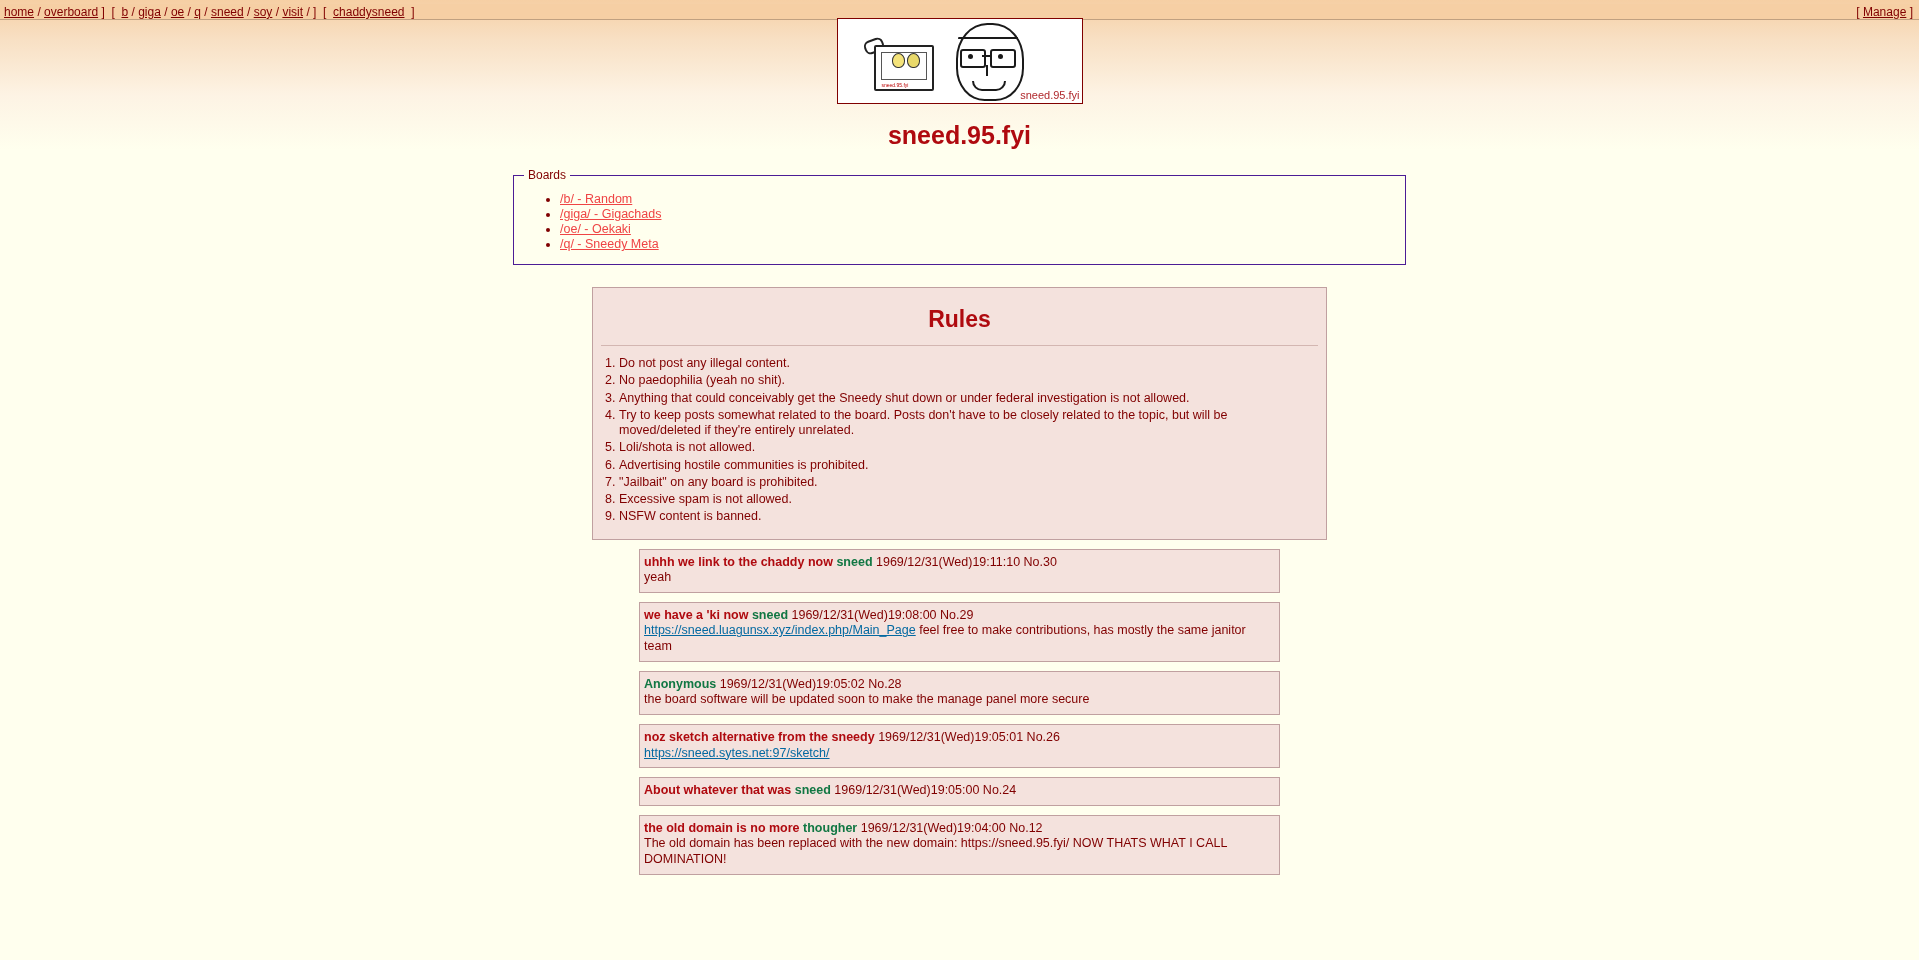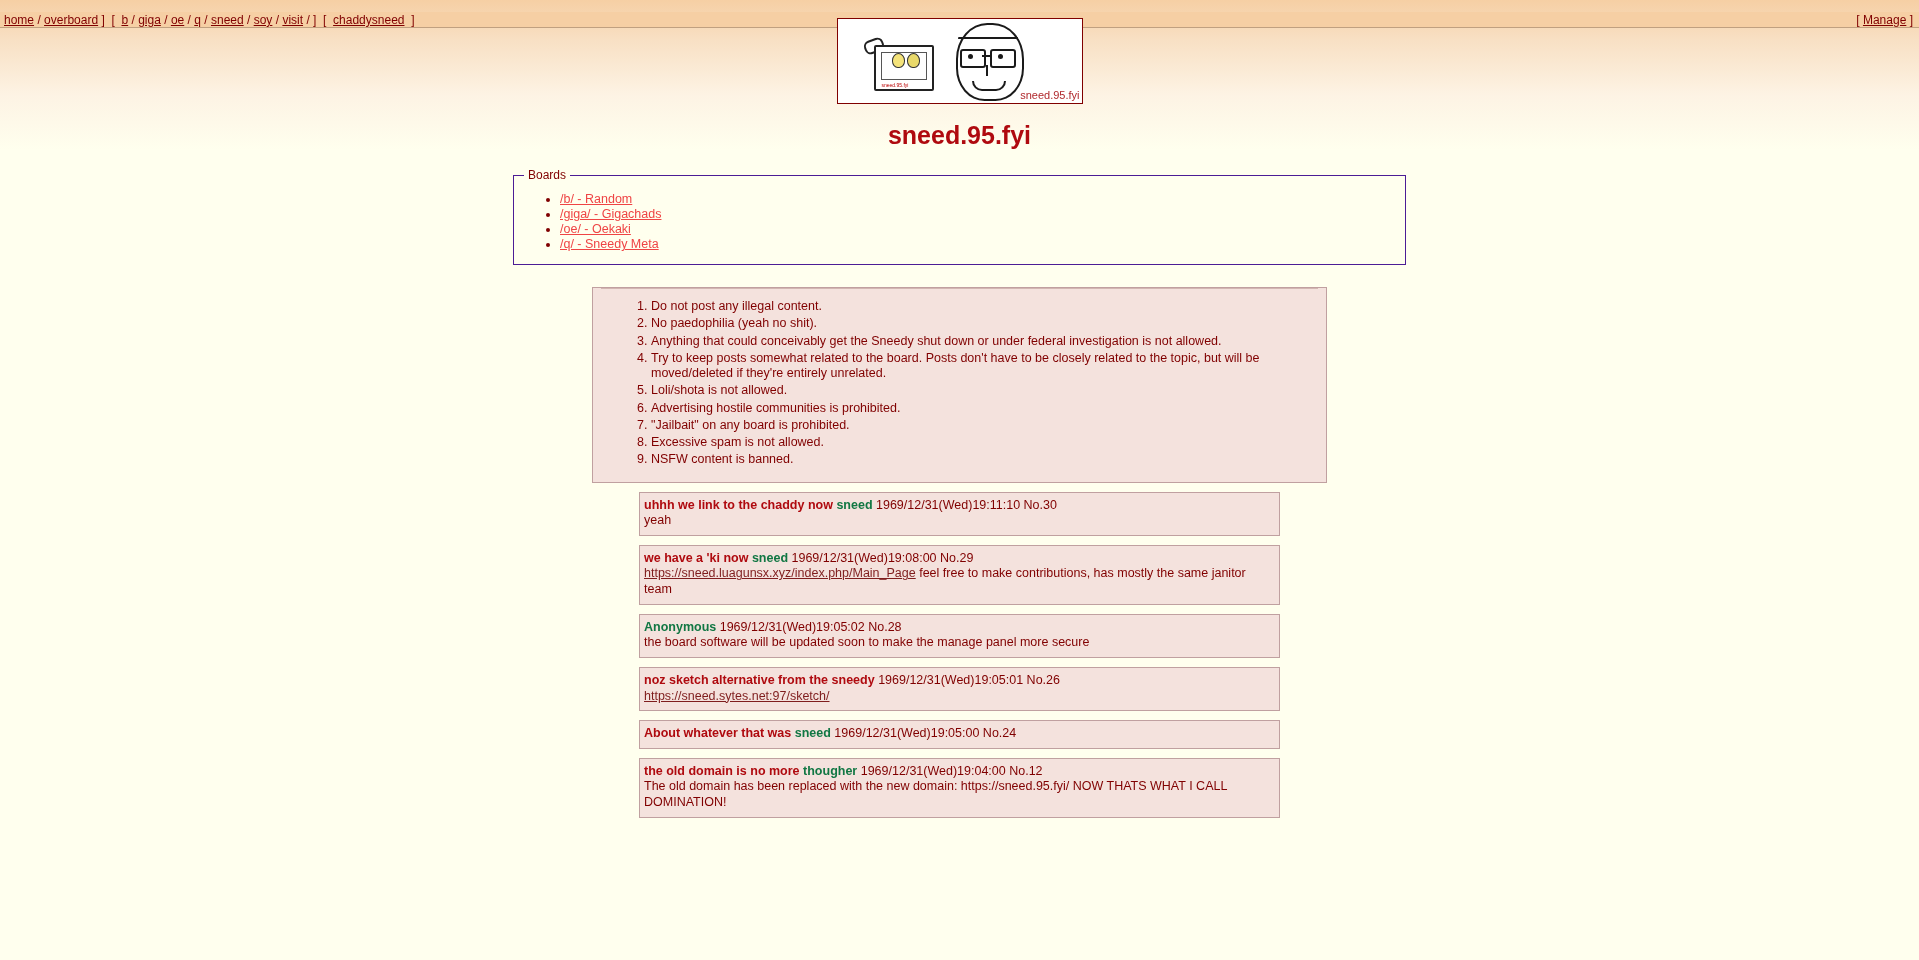--- a/index.html
+++ b/index.html
@@ -14,21 +14,21 @@
     width: 1919px;
     min-height: 960px;
     position: relative;
     background: linear-gradient(to bottom, #f6cfa4 0px, #f8e0c4 40px, #fdf3e4 95px, #ffffee 150px, #ffffee 100%);
   }
   a { color: #ef4444; text-decoration: underline; }
 
   
   #topbar {
     position: absolute;
-    top: 12px; left: 0; right: 0;
+    top: 4px; left: 0; right: 0;
     height: 16px;
     background: #f6cfa4;
     border-bottom: 1px solid #c0a080;
     font-size: 12px;
     color: #800000;
     padding: 1px 0 0 4px;
     box-sizing: border-box;
     white-space: nowrap;
   }
   #topbar a { color: #800000; text-decoration: underline; }
@@ -209,21 +209,21 @@
     color: #af0a0f;
     margin: 18px 0 12px 0;
     font-weight: bold;
   }
   #rules .divider {
     border-bottom: 1px solid #d3b6b1;
     margin: 0 8px;
   }
   #rules ol {
     margin: 10px 0 14px 0;
-    padding-left: 58px;
+    padding-left: 26px;
     color: #800000;
     font-size: 12.5px;
   }
   #rules ol li {
     margin-bottom: 2px;
     padding-right: 20px;
     line-height: 1.22;
   }
 
   
@@ -235,21 +235,21 @@
     box-sizing: border-box;
     padding: 5px 4px 6px 4px;
     font-size: 12.5px;
     color: #800000;
     line-height: 1.25;
   }
   .post .subject { color: #af0a0f; font-weight: bold; }
   .post .name { color: #117743; font-weight: bold; }
   .post .meta { color: #800000; }
   .post .body { display: block; margin-top: 0; }
-  .post .body a { color: #7f1d1d; }
+  .post .body a { color: #0369a1; }
 </style>
 </head>
 <body>
 
 <div id="topbar">
   <span><a href="#">home</a></span>
   <span class="sep"> / </span>
   <span><a href="#">overboard</a></span>
   <span class="bracket"> ]&nbsp;</span>
   <span class="bracket">[&nbsp;</span>
@@ -310,20 +310,21 @@
     <ul class="col1">
       <li><a href="#">/b/ - Random</a></li>
       <li><a href="#">/giga/ - Gigachads</a></li>
       <li><a href="#">/oe/ - Oekaki</a></li>
       <li><a href="#">/q/ - Sneedy Meta</a></li>
     </ul>
   </div>
 </fieldset>
 
 <div id="rules">
+  <h1>Rules</h1>
   <div class="divider"></div>
   <ol>
     <li>Do not post any illegal content.</li>
     <li>No paedophilia (yeah no shit).</li>
     <li>Anything that could conceivably get the Sneedy shut down or under federal investigation is not allowed.</li>
     <li>Try to keep posts somewhat related to the board. Posts don't have to be closely related to the topic, but will be moved/deleted if they're entirely unrelated.</li>
     <li>Loli/shota is not allowed.</li>
     <li>Advertising hostile communities is prohibited.</li>
     <li>"Jailbait" on any board is prohibited.</li>
     <li>Excessive spam is not allowed.</li>

